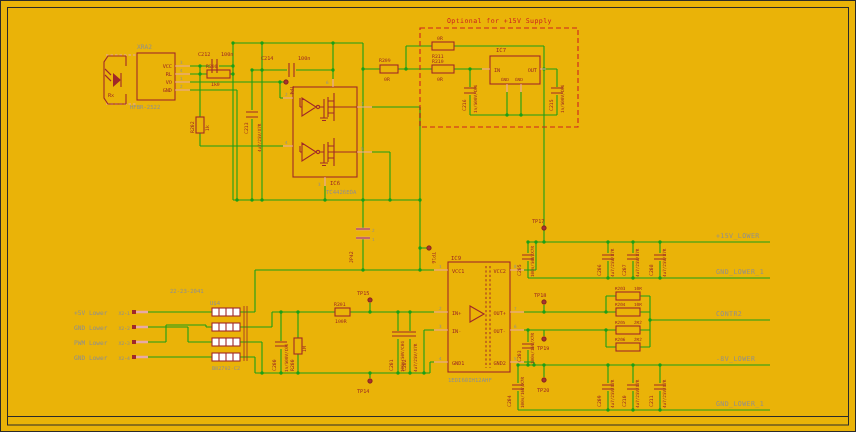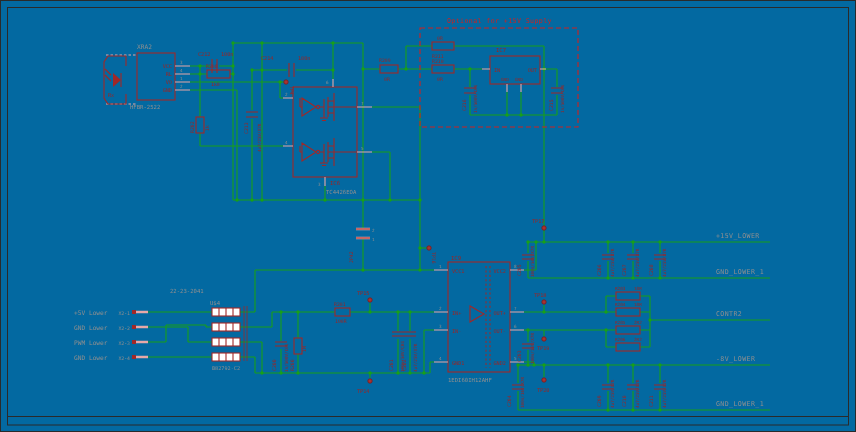--- a/index.html
+++ b/index.html
@@ -1,16 +1,16 @@
 <!DOCTYPE html>
 <html><head>
 <meta charset="utf-8">
 <style>
   html,body{margin:0;padding:0;background:#ffffff;}
-  .page{width:856px;height:432px;position:relative;background:#0369a1;overflow:hidden;text-align:right;}
+  .page{width:856px;height:432px;position:relative;background:#eab308;overflow:hidden;text-align:right;}
   svg{display:block;font-family:"DejaVu Sans Mono", monospace;}
   svg text{white-space:pre;}
   .tm{fill:#9b2525;}      
   .tg{fill:#8f8f8f;}      
   .tr{fill:#cc2222;}      
   .t4{font-size:4.3px;}
   .t45{font-size:4.8px;}
   .t5{font-size:5.2px;}
   .t55{font-size:5.6px;}
   .t6{font-size:6.2px;}

